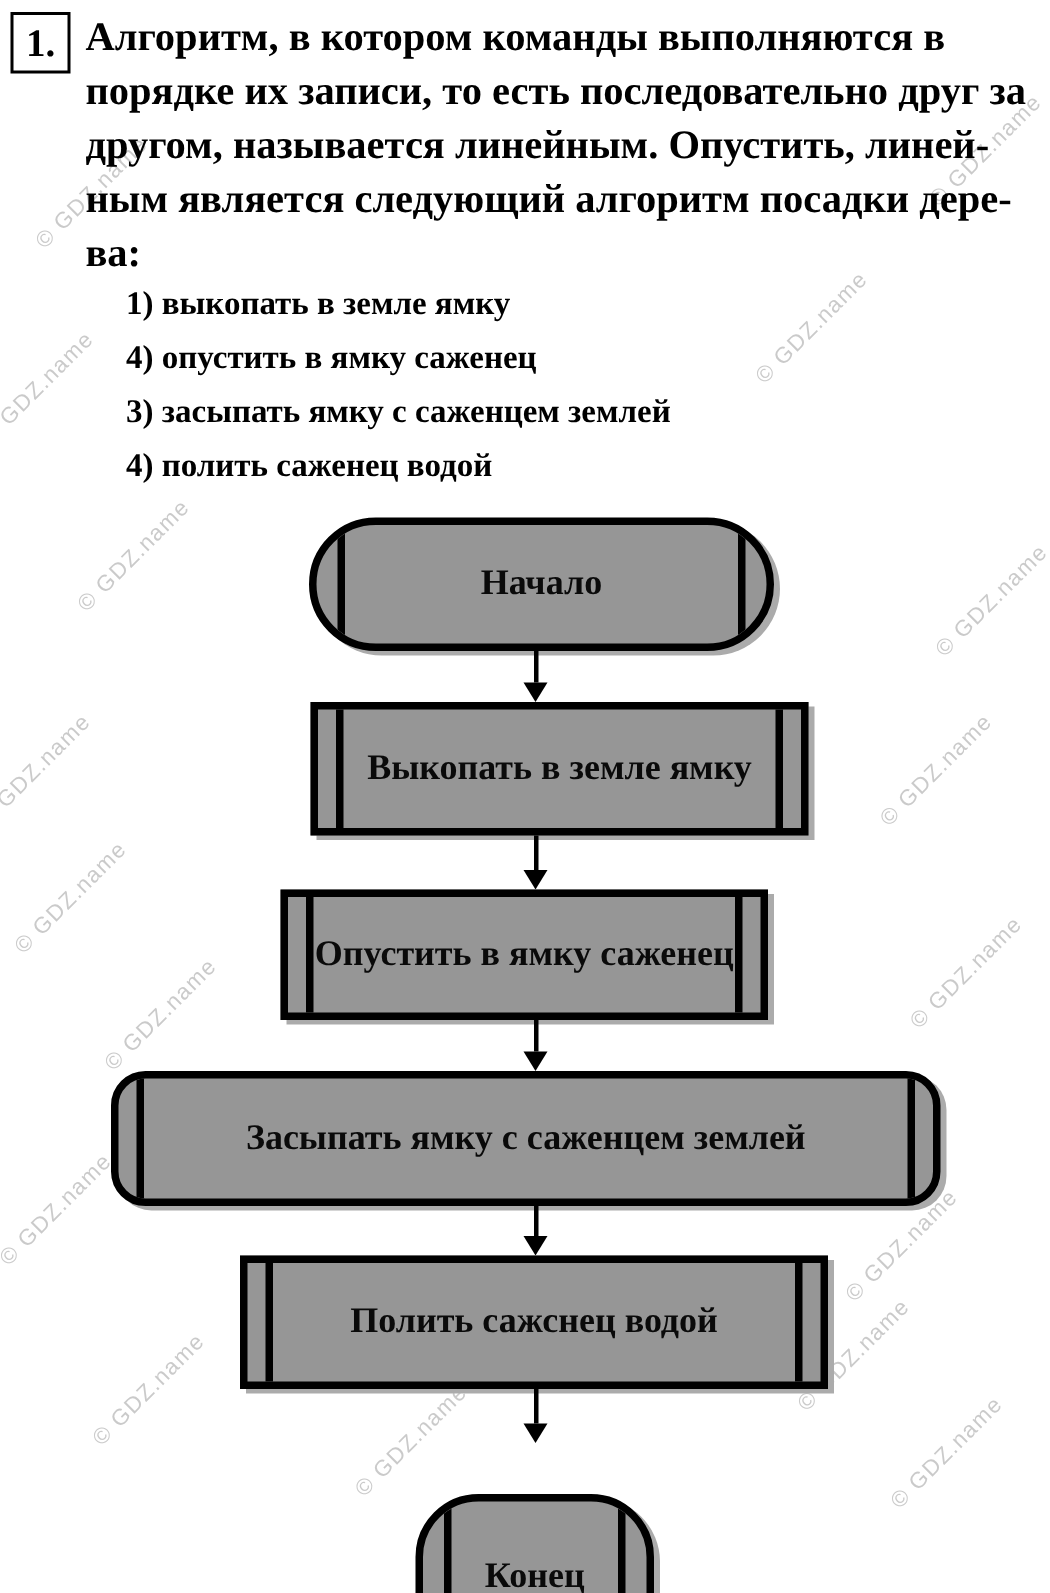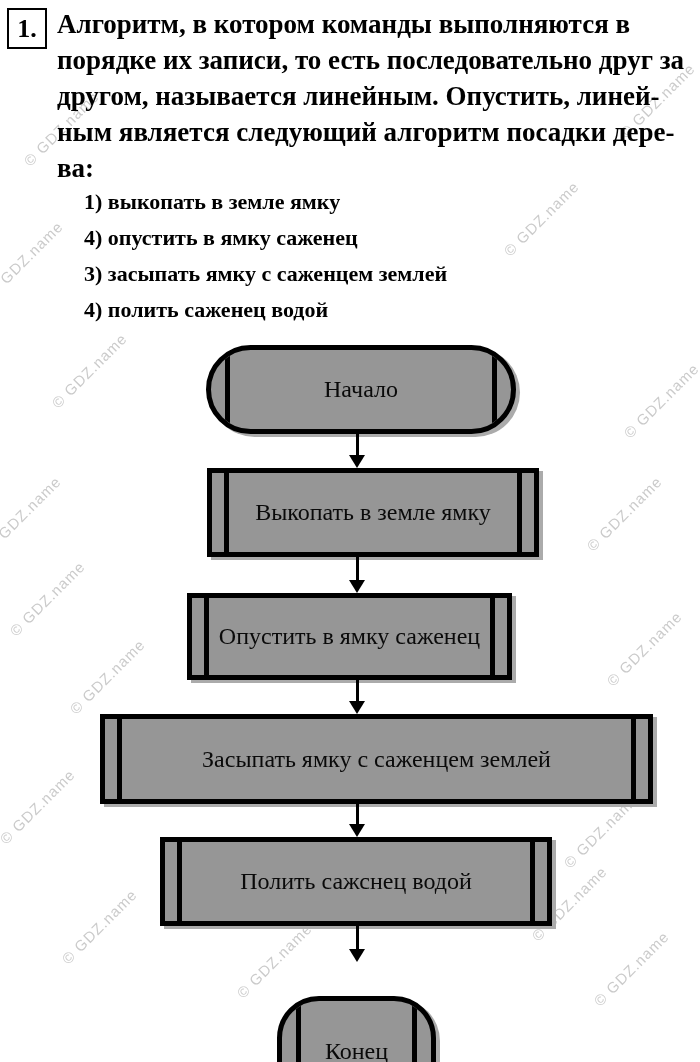--- a/index.html
+++ b/index.html
@@ -51,21 +51,21 @@
     display:flex;align-items:center;justify-content:center;
     box-shadow:4px 3px 0 #ababab;
   }
   .node .bar{position:absolute;top:-5px;bottom:-5px;width:5px;background:#000;}
   .terminator{border-radius:46px;}
   .terminator .bar.left{left:14px;}
   .terminator .bar.right{right:14px;}
   .process .bar.left{left:12px;}
   .process .bar.right{right:12px;}
   .node-label{
-    font-size:24px;font-weight:normal;
+    font-size:24px;font-weight:bold;
     white-space:nowrap;
     color:#0a0a0a;
   }
   .arrow{
     position:absolute;left:349px;width:16px;
     display:flex;flex-direction:column;align-items:center;
   }
   .arrow .shaft{width:3px;background:#000;}
   .arrow .head{
     width:0;height:0;
@@ -144,21 +144,21 @@
       <span class="bar left"></span>
       <span class="bar right"></span>
       <span class="node-label">Опустить в ямку саженец</span>
     </div>
 
     <div class="arrow" style="top:680px;">
       <span class="shaft" style="height:21px;"></span>
       <span class="head"></span>
     </div>
 
-    <div class="node process" style="left:100px;top:714px;width:553px;height:90px;">
+    <div class="node process" style="left:74px;top:714px;width:553px;height:90px;border-radius:23px;">
       <span class="bar left"></span>
       <span class="bar right"></span>
       <span class="node-label">Засыпать ямку с саженцем землей</span>
     </div>
 
     <div class="arrow" style="top:804px;">
       <span class="shaft" style="height:20px;"></span>
       <span class="head"></span>
     </div>
 

